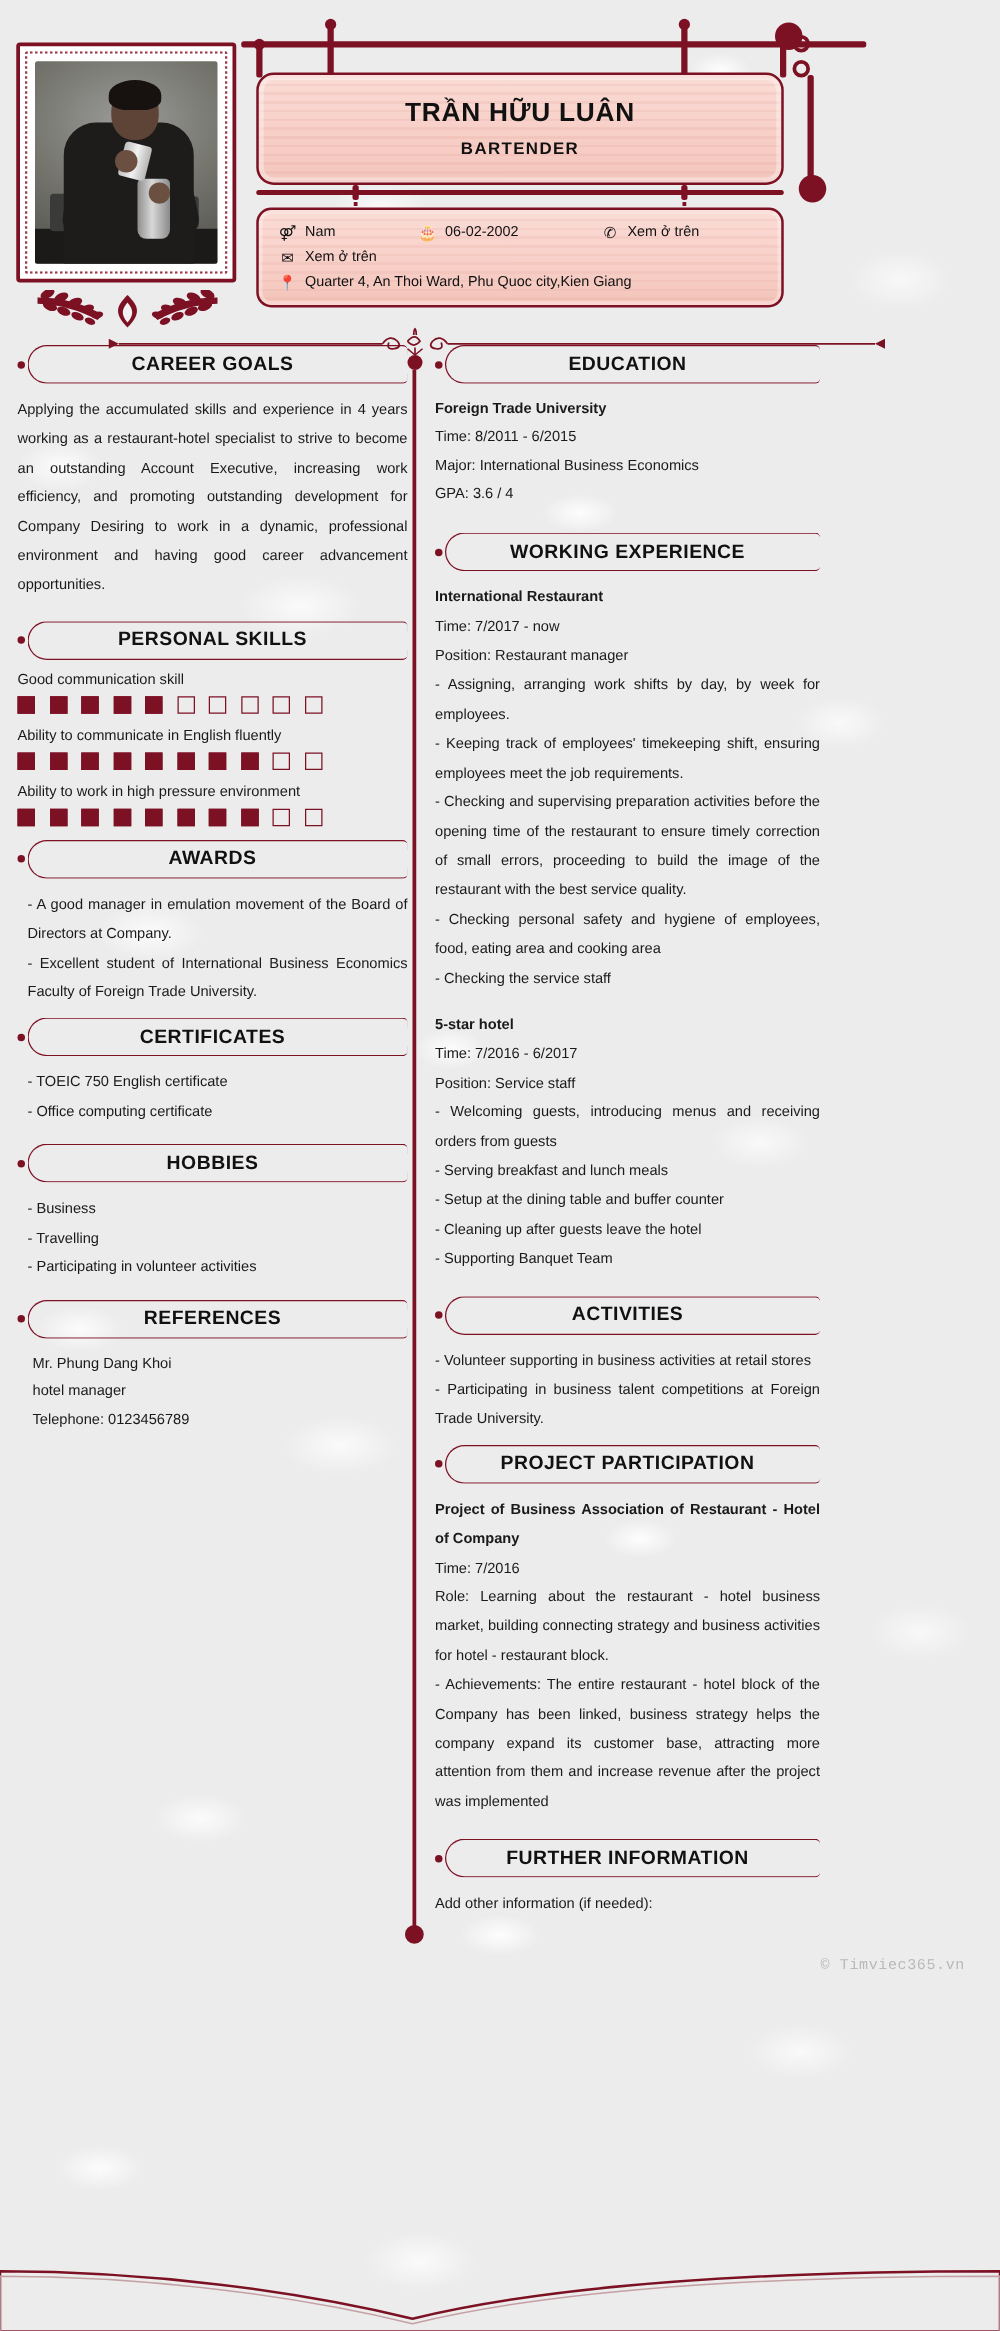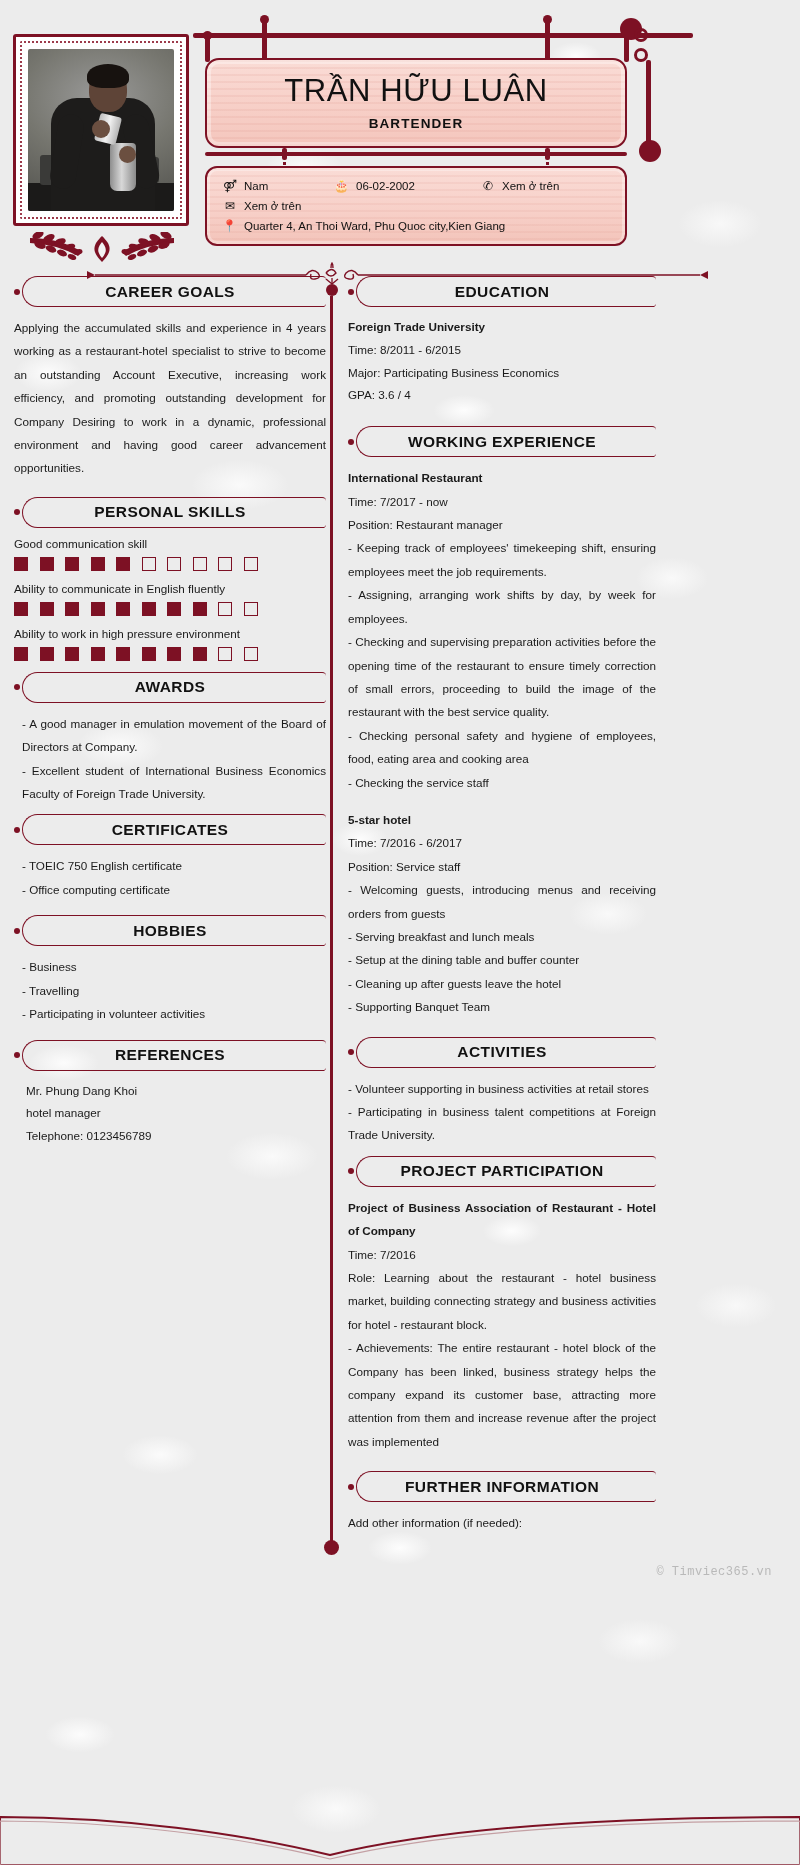--- a/index.html
+++ b/index.html
@@ -86,21 +86,21 @@
   .nameplate{
     position:absolute;left:205px;top:58px;width:422px;height:90px;
     background:
       repeating-linear-gradient(180deg, rgba(220,150,140,.16) 0 2px, rgba(255,255,255,0) 2px 7px),
       linear-gradient(180deg,#fadcd6 0%,#f7cfc7 55%,#f4c6bd 100%);
     border:2px solid #7d1124;
     border-radius:14px 14px 14px 14px;
     box-shadow:inset 0 0 0 4px rgba(255,255,255,.35);
     display:flex;flex-direction:column;align-items:center;justify-content:center;
   }
-  .nameplate .nm{font-size:31px;font-weight:normal;color:#111;letter-spacing:.6px;line-height:1.05;}
+  .nameplate .nm{font-size:21px;font-weight:bold;color:#111;letter-spacing:.6px;line-height:1.05;}
   .nameplate .jb{font-size:13.5px;font-weight:bold;color:#111;letter-spacing:1.1px;margin-top:8px;}
 
   
   .contact{
     position:absolute;left:205px;top:166px;width:422px;height:80px;
     background:
       repeating-linear-gradient(180deg, rgba(220,150,140,.14) 0 2px, rgba(255,255,255,0) 2px 7px),
       linear-gradient(180deg,#fadcd6 0%,#f7cfc7 60%,#f3c4ba 100%);
     border:2px solid #7d1124;border-radius:12px;
     box-shadow:inset 0 0 0 3px rgba(255,255,255,.32);
@@ -418,38 +418,38 @@
 
       <div class="sec">
         <div class="sec-hd">
           <span class="frame"></span>
           <span class="notch"></span>
           <h2>EDUCATION</h2>
         </div>
         <div class="sec-body" style="line-height:1.95;">
           <div class="bold">Foreign Trade University</div>
           <div>Time: 8/2011 - 6/2015</div>
-          <div>Major: Participating Business Economics</div>
+          <div>Major: International Business Economics</div>
           <div>GPA: 3.6 / 4</div>
         </div>
       </div>
 
       <div class="sec" style="margin-top:19px;">
         <div class="sec-hd">
           <span class="frame"></span>
           <span class="notch"></span>
           <h2>WORKING EXPERIENCE</h2>
         </div>
         <div class="sec-body" id="jobs-host">
             <div>
               <div class="bold">International Restaurant</div>
               <div>Time: 7/2017 - now</div>
               <div>Position: Restaurant manager</div>
+              <div class="just">- Assigning, arranging work shifts by day, by week for employees.</div>
               <div class="just">- Keeping track of employees' timekeeping shift, ensuring employees meet the job requirements.</div>
-              <div class="just">- Assigning, arranging work shifts by day, by week for employees.</div>
               <div class="just">- Checking and supervising preparation activities before the opening time of the restaurant to ensure timely correction of small errors, proceeding to build the image of the restaurant with the best service quality.</div>
               <div class="just">- Checking personal safety and hygiene of employees, food, eating area and cooking area</div>
               <div class="just">- Checking the service staff</div>
             </div>
             <div style="margin-top: 14px;">
               <div class="bold">5-star hotel</div>
               <div>Time: 7/2016 - 6/2017</div>
               <div>Position: Service staff</div>
               <div class="just">- Welcoming guests, introducing menus and receiving orders from guests</div>
               <div class="just">- Serving breakfast and lunch meals</div>

